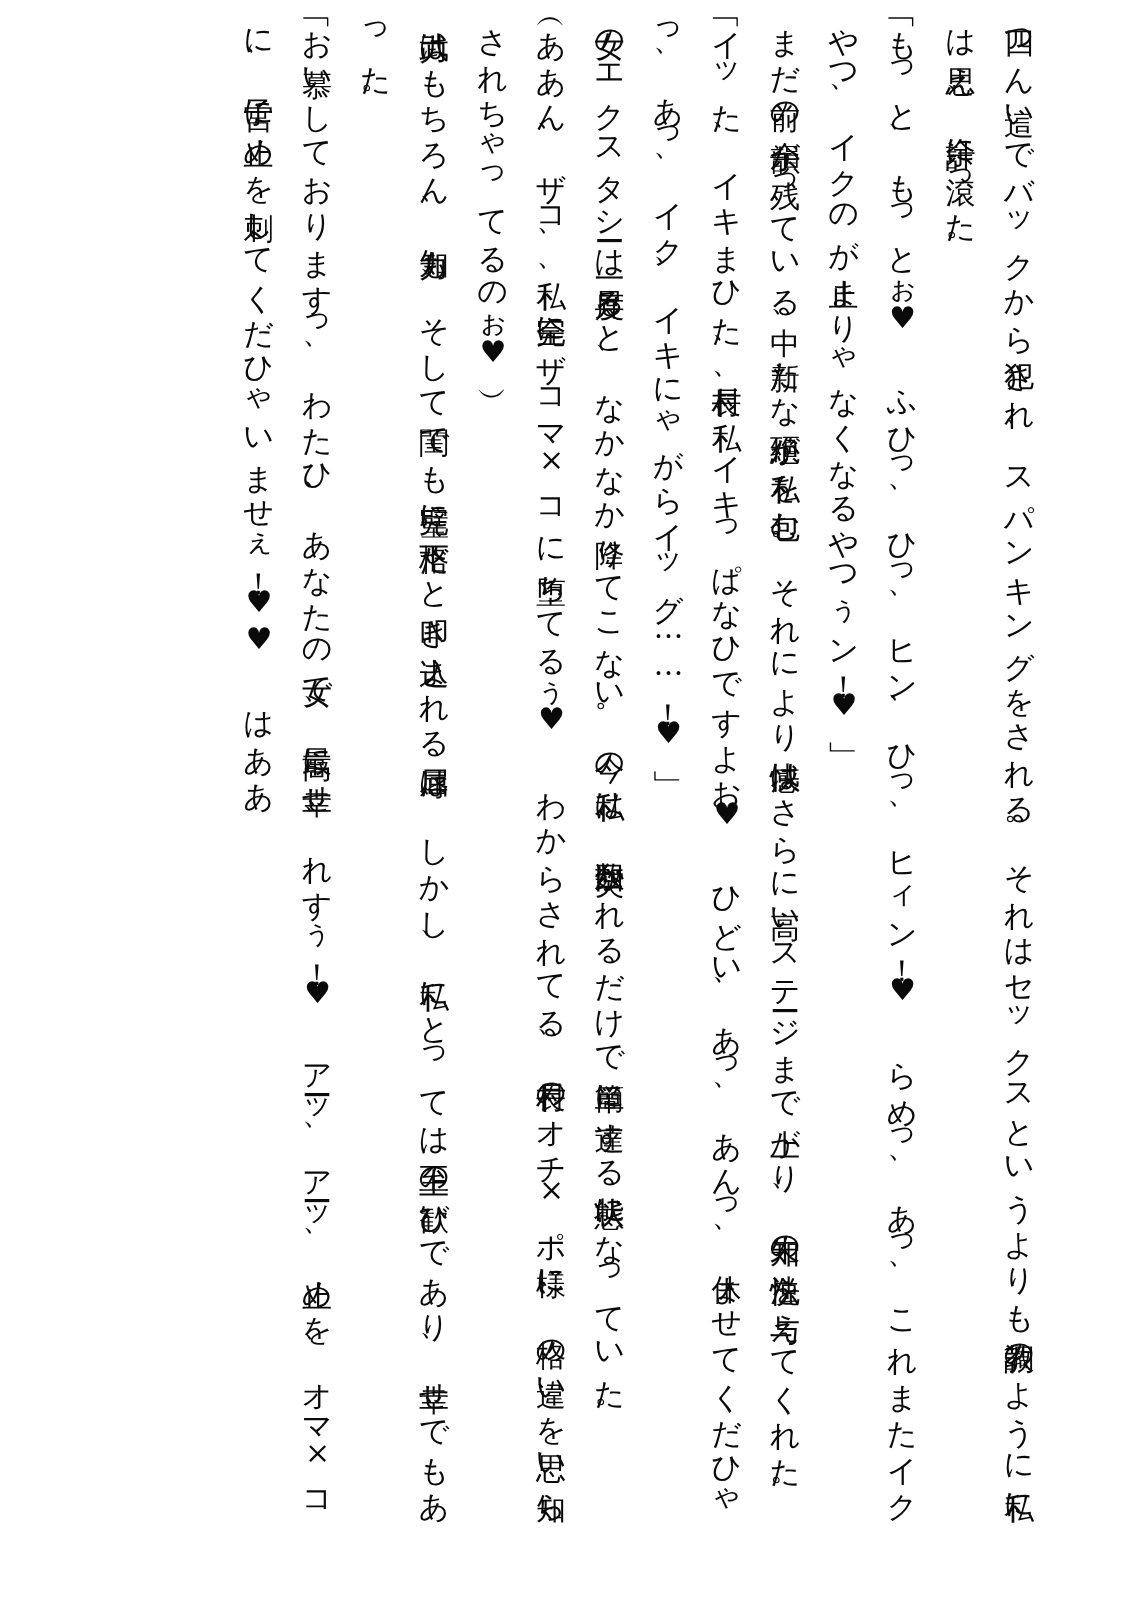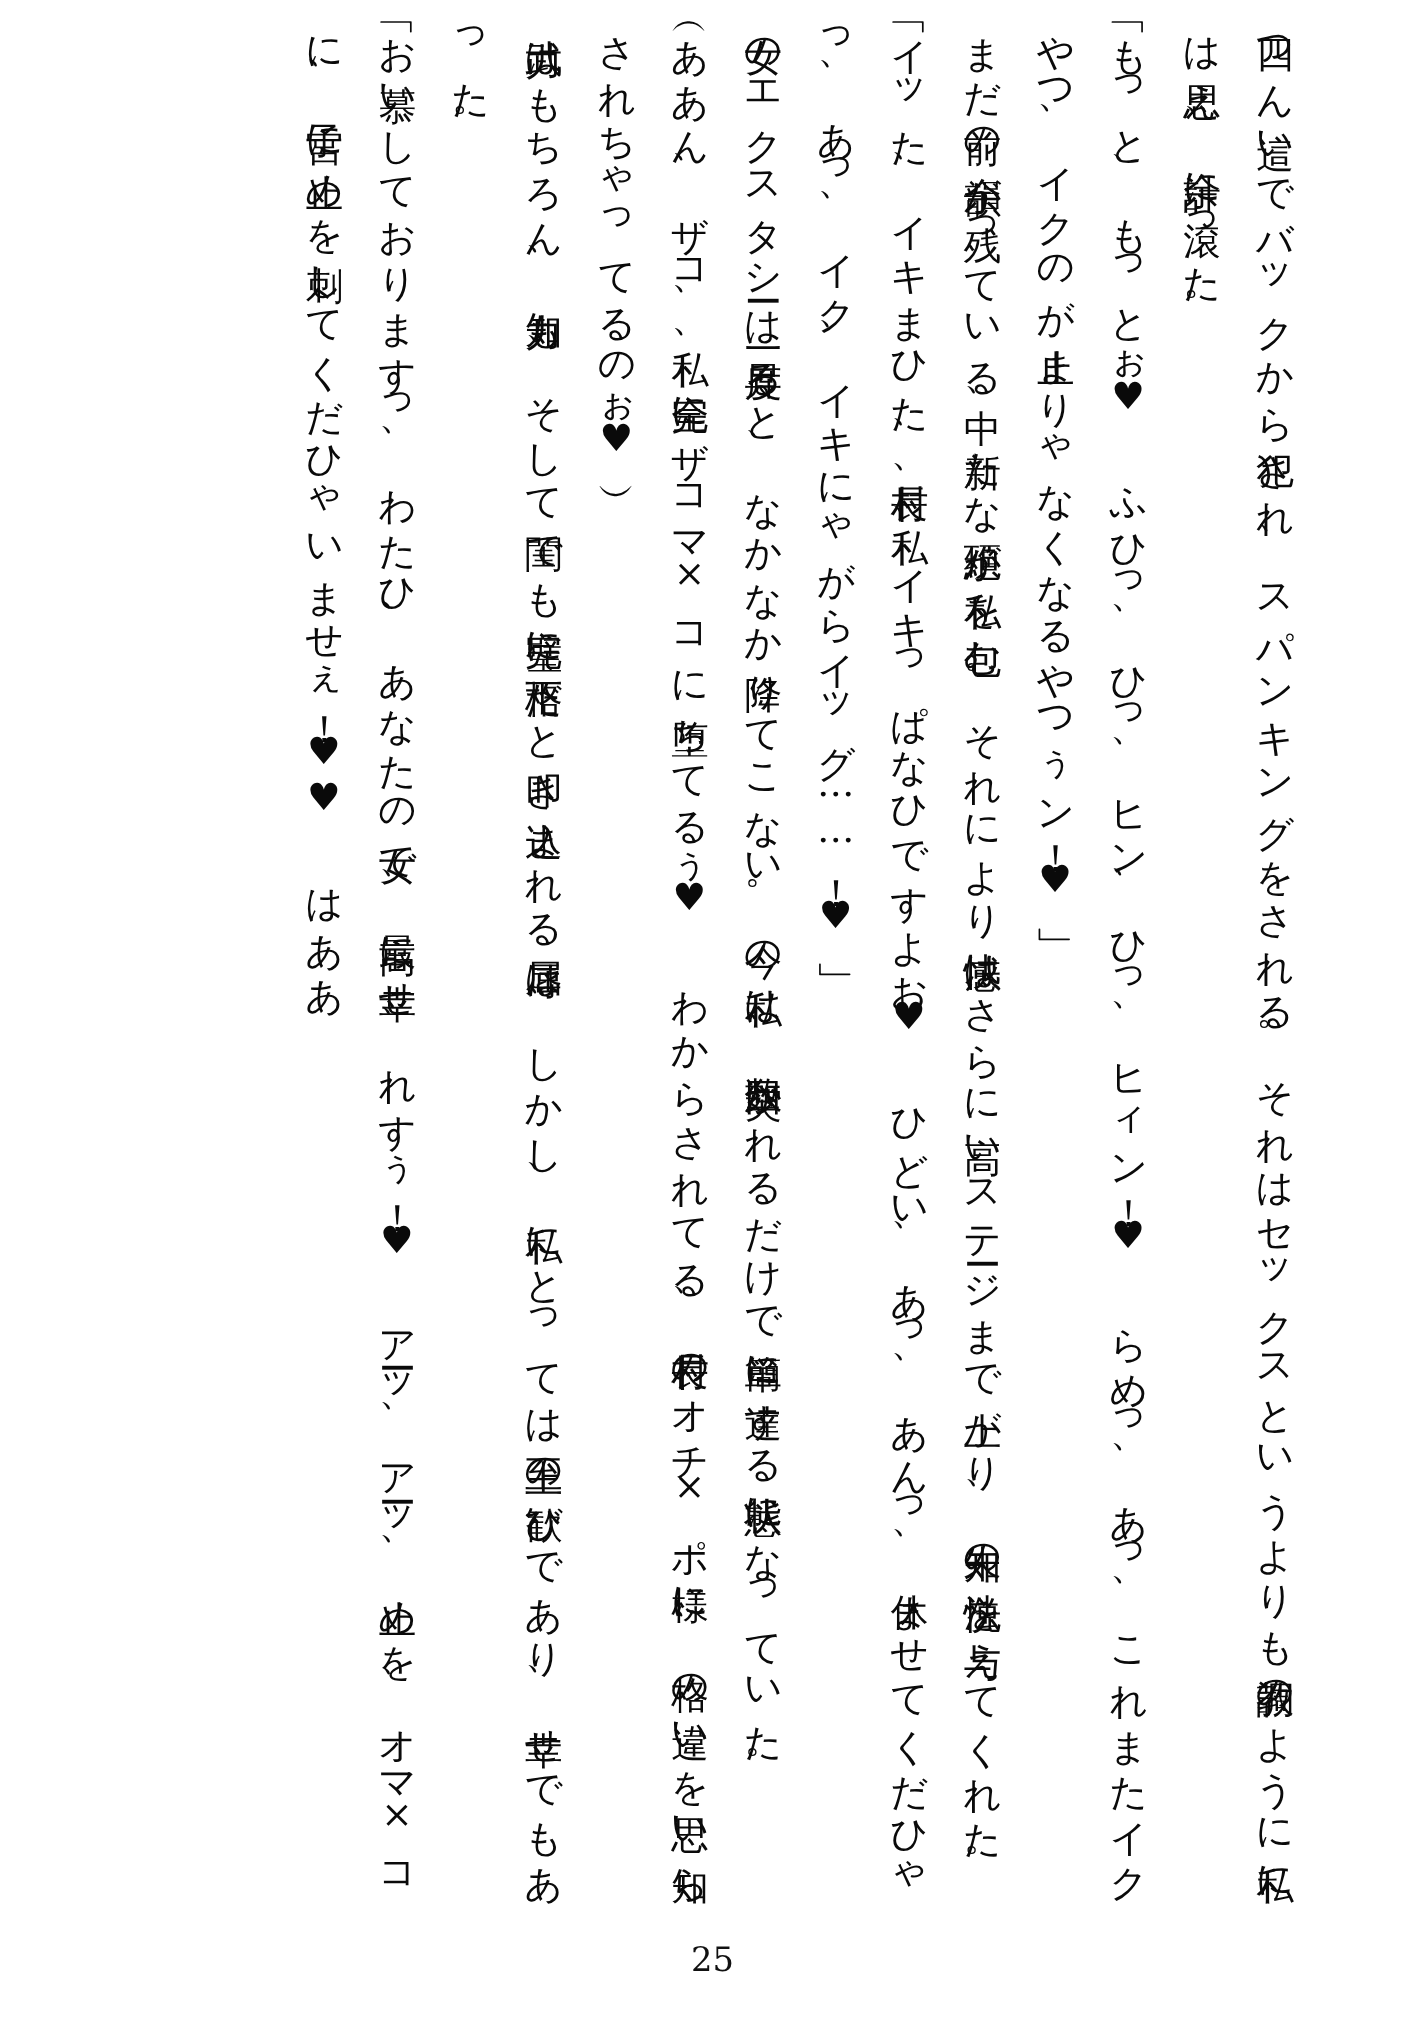--- a/index.html
+++ b/index.html
@@ -53,14 +53,13 @@
   <div id="text-area">
       <p>四つん這いでバックから犯され、スパンキングをされる。それはセックスというよりも調教のように私には思え、余計に滾った。</p>
       <p>「もっと、もっとぉ♥　ふひっ、ひっ、ヒン、ひっ、ヒィン！♥　らめっ、あっ、これまたイクやつ、イクのが止まりゃなくなるやつぅン！♥」</p>
       <p>まだ前の余韻が残っている中、新たな絶頂が私を包む。それにより快感はさらに高いステージまで上がり、未知の法悦を与えてくれた。</p>
       <p>「イッた、イキまひた、村長、私、イキっぱなひですよお♥　ひどい、あっ、あんっ、休ませてくだひゃっ、あっ、イク、イキにゃがらイッグ……！♥」</p>
       <p>女のエクスタシーは一度昇ると、なかなか降りてこない。今の私は、数回突かれるだけで簡単に達する状態になっていた。</p>
       <p>（ああん、ザコ、私、完全にザコマ×コに堕ちてるぅ♥　わからされてる、村長のオチ×ポ様に、格の違いを思い知らされちゃってるのぉ♥）</p>
       <p>武力はもちろん、知力も、そして閨でも完璧に格下だと叩き込まれる屈辱は、しかし、私にとっては至上の歓びであり、幸せでもあった。</p>
       <p>「お慕いしておりますっ、わたひ、あなたの女で、最高に幸せ、れすぅ！♥　アーッ、アーッ、止めを、オマ×コに、子宮に止めを刺してくだひゃいませぇ！♥♥　はああ</p>
     </div>
-  <div id="page-number">25</div>
 </div>
 
 </body></html>

